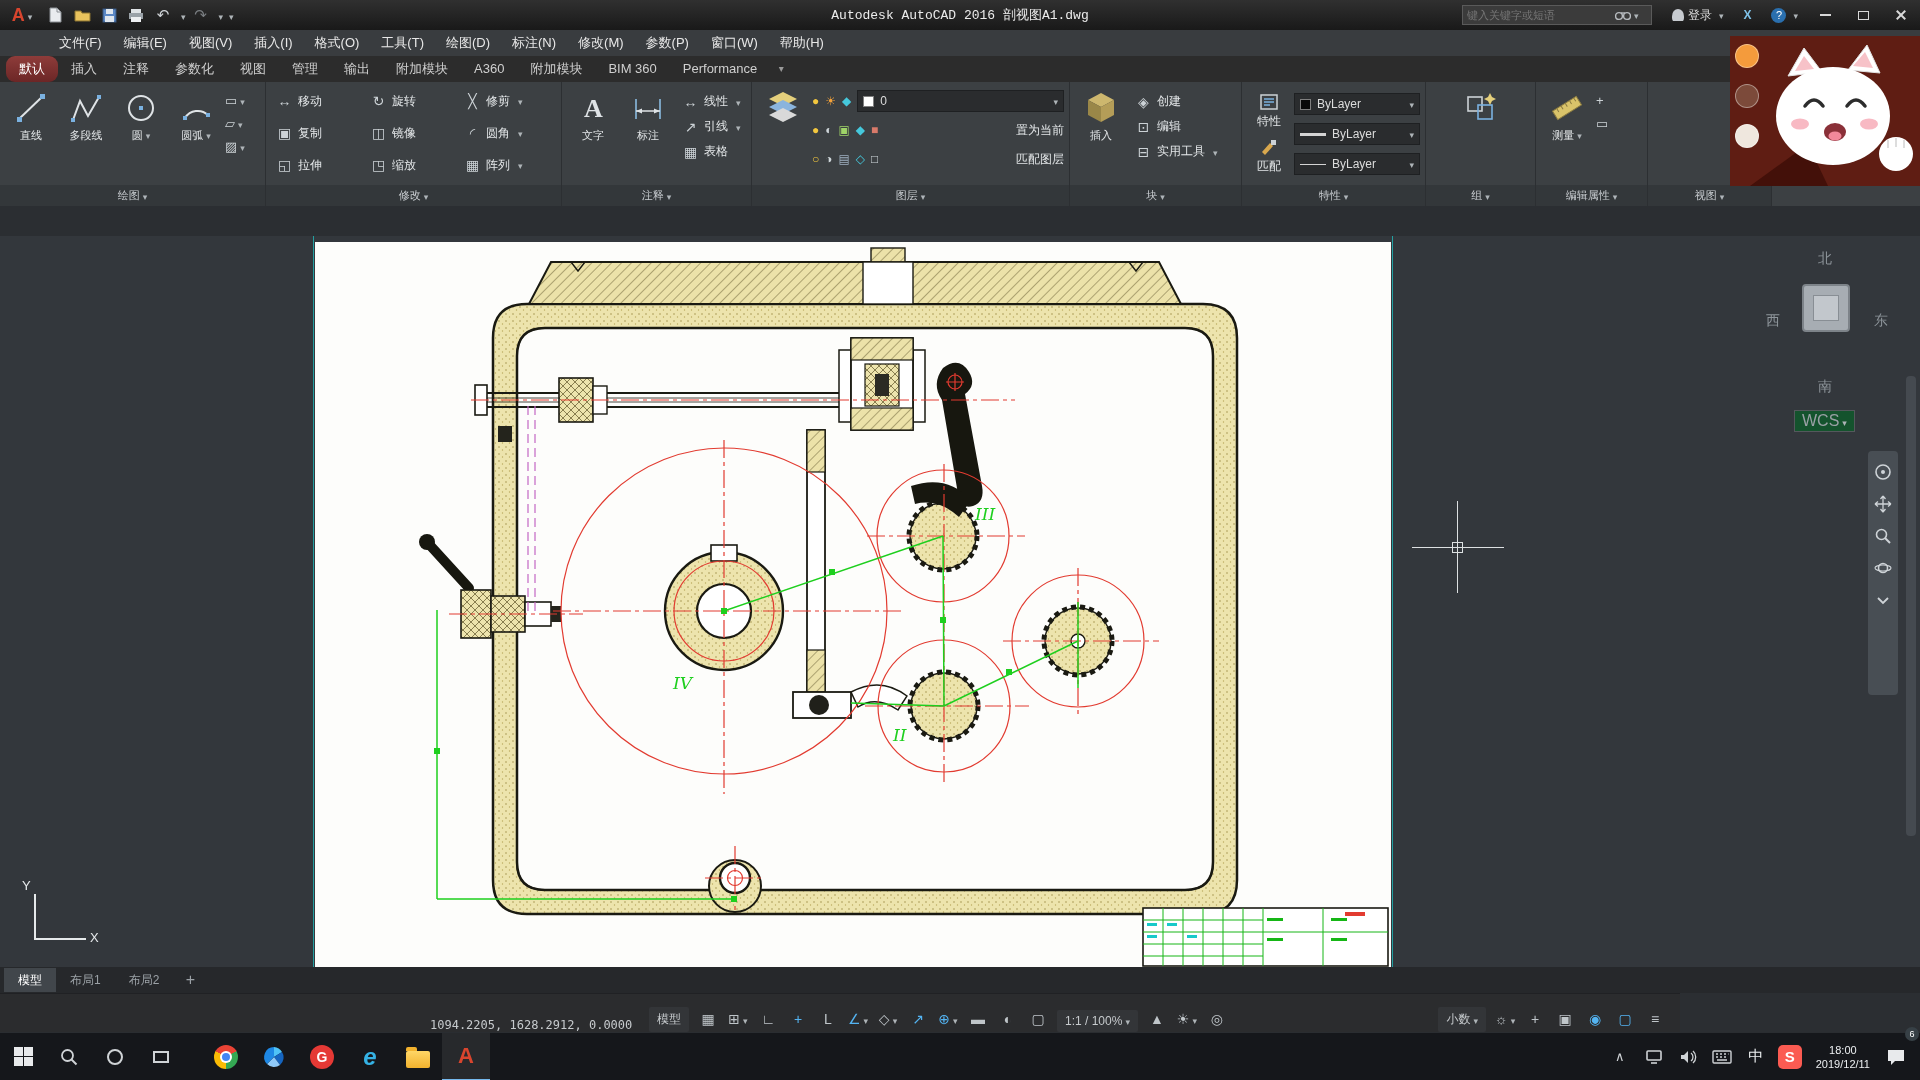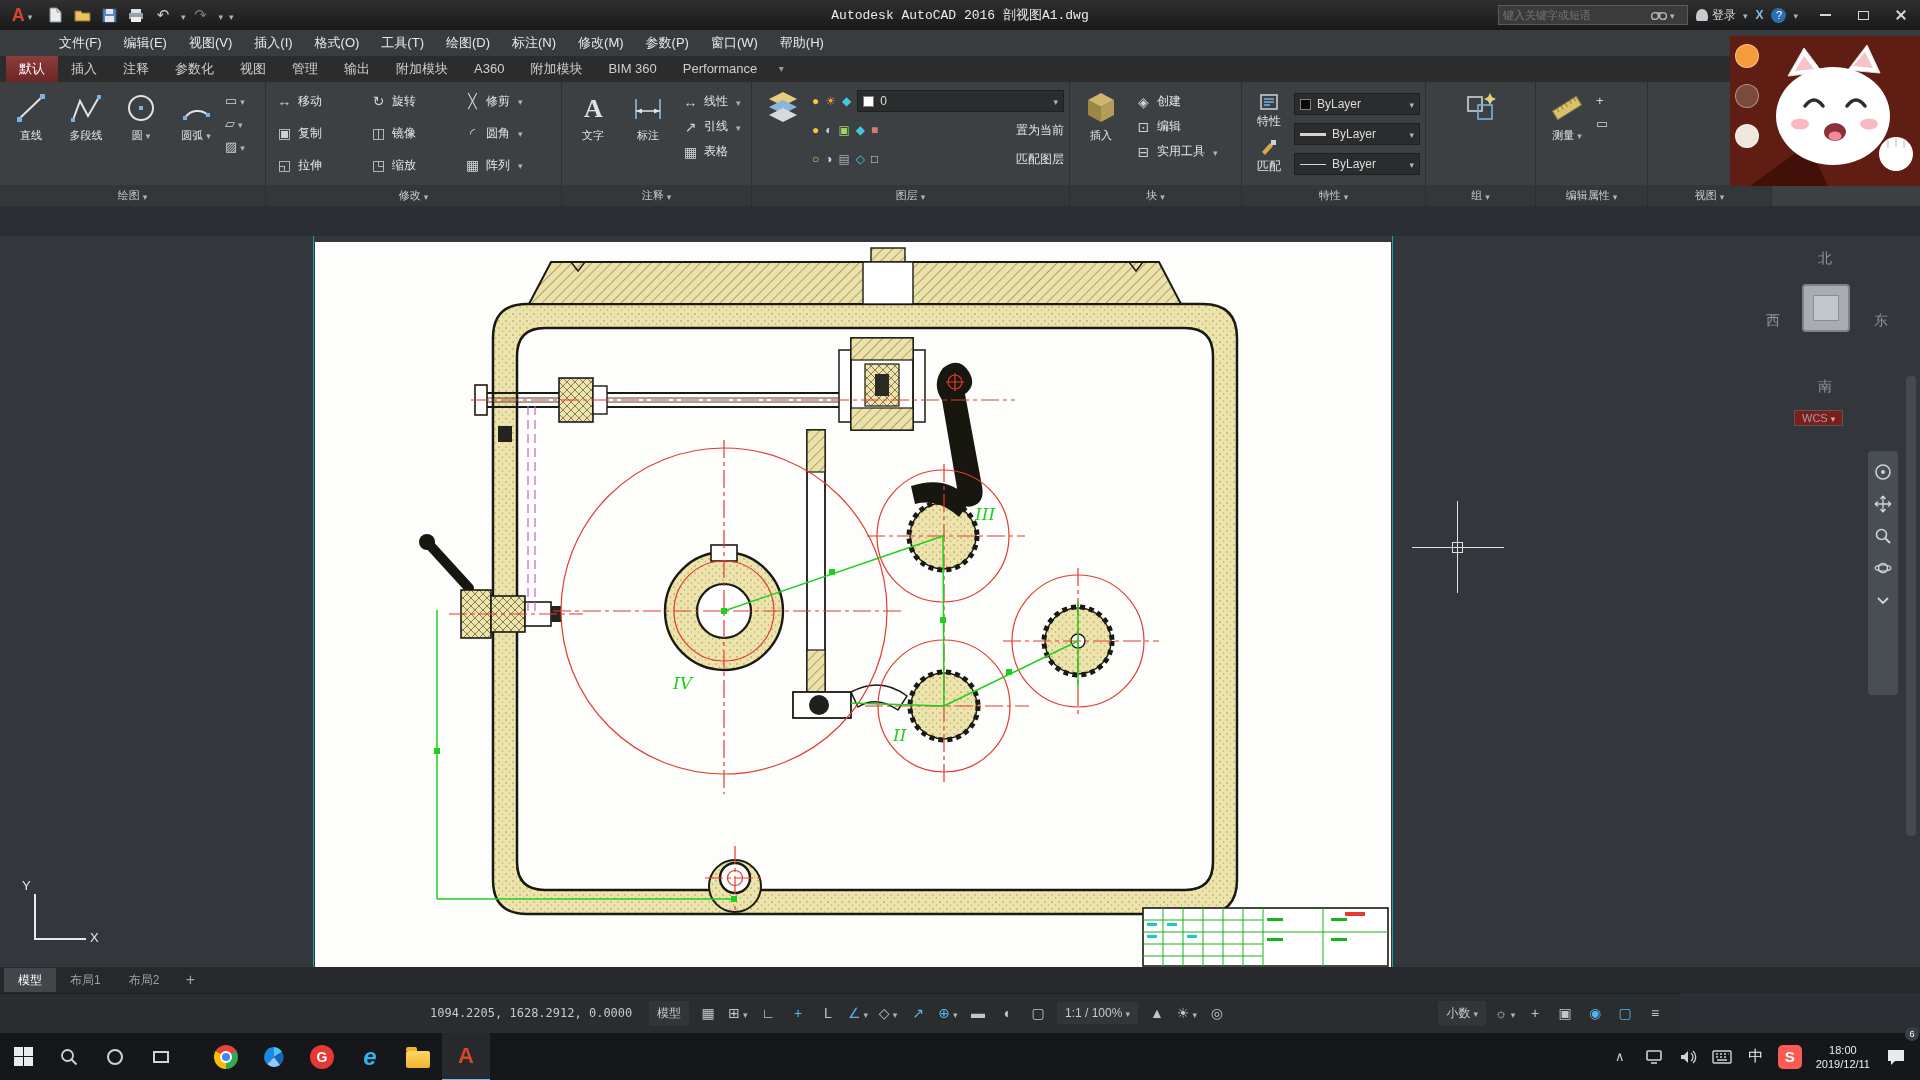--- a/index.html
+++ b/index.html
@@ -13,21 +13,21 @@
   .titlebar { position:absolute; left:0; top:0; width:1920px; height:30px;
     background:linear-gradient(#303030,#191919); display:flex; align-items:center; color:#d8d8d8; z-index:30; }
   .qat { display:flex; align-items:center; gap:3px; padding-left:4px; }
   .app-logo { width:36px; height:26px; display:flex; align-items:center; justify-content:center; }
   .logoA { color:#d8452e; font-weight:bold; font-size:18px; }
   .qat-btn { width:24px; height:22px; display:flex; align-items:center; justify-content:center; border-radius:2px; }
   .qat-btn svg { display:block; }
   .qat-undo::after { content:"↶"; color:#d0d4d8; font-size:15px; }
   .qat-redo::after { content:"↷"; color:#7a7e82; font-size:15px; }
   .title-text { position:absolute; left:50%; transform:translateX(-50%); font-size:13px; color:#ececec; white-space:nowrap;font-family:Liberation Mono, monospace; }
-  .infocenter { margin-left:auto; display:flex; align-items:center; gap:8px; padding-right:8px; font-size:12px; }
+  .infocenter { margin-left:auto; display:flex; align-items:center; gap:20px; padding-right:8px; font-size:12px; }
   .search-box { display:flex; align-items:center; background:#3b3b3b; border:1px solid #5a5a5a; height:20px; width:190px; padding:0 4px; }
   .search-box input { background:transparent; border:none; outline:none; color:#b8b8b8; font-size:11px; width:148px;
      font-family:"Liberation Sans","DejaVu Sans",sans-serif; }
   .ic-btn { display:flex; align-items:center; gap:4px; color:#d8d8d8; }
   .x-glyph { color:#7fc2e8; font-weight:bold; }
   .help-glyph { background:#2a6fae; color:#fff; border-radius:50%; width:15px; height:15px; display:flex; align-items:center; justify-content:center; font-size:11px; }
   .win-controls { display:flex; height:30px; }
   .win-btn { width:38px; height:30px; display:flex; align-items:center; justify-content:center; }
   .min-shape { width:11px; height:2px; background:#d8d8d8; }
   .max-shape { width:11px; height:9px; border:1px solid #d8d8d8; }
@@ -38,21 +38,21 @@
 
   
   .menubar { position:absolute; left:0; top:30px; width:1920px; height:26px; background:#393c3f;
     display:flex; align-items:center; padding-left:48px; z-index:5; }
   .menu-item { padding:0 11px; font-size:13px; color:#e8e8e8; line-height:26px; }
 
   
   .ribbon-tabs { position:absolute; left:0; top:56px; width:1920px; height:26px; background:#2c2c2c; display:flex; align-items:flex-end; z-index:5; }
   .rtabs { display:flex; padding-left:6px; }
   .rtab { padding:0 13px; font-size:13px; color:#cfcfcf; line-height:26px; }
-  .rtab.active { background:linear-gradient(#8e3c3a,#6c2626); color:#fff; }
+  .rtab.active { background:linear-gradient(#8e3c3a,#6c2626); color:#fff;border-radius:9px; }
   .ribbon-collapse { width:22px; line-height:26px; text-align:center; }
   .ribbon-collapse::after { content:"▾"; color:#9a9a9a; font-size:10px; }
 
   
   .ribbon { position:absolute; left:0; top:82px; width:1920px; height:124px; background:#3c4043; display:flex; z-index:5; }
   .panel { display:flex; flex-direction:column; border-right:1px solid #2c2f32; height:124px; }
   .panel-content { height:103px; display:flex; padding:3px 5px; gap:3px; overflow:hidden; }
   .panel-footer { height:21px; background:#33373a; color:#c9cdd1; font-size:11px; display:flex; align-items:center; justify-content:center; }
   .big-btn { width:52px; display:flex; flex-direction:column; align-items:center; padding-top:4px; gap:2px;
      color:#e3e6e8; font-size:11px; text-align:center; line-height:12px; }
@@ -94,22 +94,22 @@
   .scroll-strip { position:absolute; right:4px; top:140px; width:10px; height:460px; background:#454a50; border-radius:4px; }
 
   
   .viewcube { position:absolute; left:1760px; top:14px; width:130px; height:190px; color:#8e959b; font-size:14px; }
   .vc-n { position:absolute; left:0; right:0; top:0; text-align:center; }
   .vc-s { position:absolute; left:0; right:0; top:128px; text-align:center; }
   .vc-w { position:absolute; left:6px; top:62px; }
   .vc-e { position:absolute; right:2px; top:62px; }
   .vc-cube { position:absolute; left:42px; top:34px; width:48px; height:48px; background:#a7adb3; border:2px solid #7d8389; border-radius:4px; }
   .vc-cube-inner { position:absolute; left:9px; top:9px; width:26px; height:26px; background:#c2c7cc; border:1px solid #888e94; }
-  .vc-wcs { position:absolute; left:34px; top:160px; background:#7f1d1d; border:1px solid #54585c; color:#9aa0a5;
-     font-size:11px; padding:1px 7px; display:flex; align-items:center; }
+  .vc-wcs { position:absolute; left:34px; top:160px; background:#14532d; border:1px solid #54585c; color:#9aa0a5;
+     font-size:16px; padding:1px 7px; display:flex; align-items:center; }
 
   
   .navbar { position:absolute; left:1868px; top:215px; width:30px; height:244px; background:rgba(76,82,88,.85);
      border-radius:4px; display:flex; flex-direction:column; align-items:center; gap:14px; padding-top:12px; }
   .nav-icon { width:18px; height:18px; }
   .nav-icon svg { display:block; }
 
   
   .ucs { position:absolute; left:14px; top:642px; width:90px; height:80px; color:#e6e9eb; font-size:13px; }
   .ucs-v { position:absolute; left:20px; top:16px; width:2px; height:46px; background:#e6e9eb; }
@@ -124,21 +124,21 @@
 
   
   .layoutbar { position:absolute; left:0; top:967px; width:1920px; height:26px; background:#26282b; display:flex; align-items:center; padding-left:4px; z-index:5; }
   .ltab { padding:0 14px; line-height:24px; font-size:12px; color:#9ba1a6; }
   .ltab.active { background:#41464b; color:#fff; }
   .ltab-plus { margin-left:8px; color:#9ba1a6; width:18px; text-align:center; }
   .ltab-plus::after { content:"+"; }
 
   
   .statusbar { position:absolute; left:0; top:993px; width:1680px; height:39px; background:#2b2c2e; border-top:1px solid #202124;
-     display:flex; align-items:center; padding:0 10px 0 430px; z-index:5; }
+     display:flex; align-items:flex-end; padding:0 10px 0 430px; z-index:5; }
   .coords { font-family:"DejaVu Sans Mono",monospace; font-size:12px; color:#c6cacd; width:215px; }
   .sb-btn { display:flex; align-items:center; color:#c6cacd; font-size:12px; padding:4px 8px; border-radius:2px; background:#333538; margin:0 4px; }
   .sb-icons { display:flex; align-items:center; }
   .sb-icon { min-width:28px; height:26px; display:flex; align-items:center; justify-content:center;
      color:#bfc5c9; font-size:14px; border-radius:2px; margin:0 1px; }
   .sb-icon.active .glyph { color:#54b4f2; }
   .sb-spacer { flex:1; }
 
   
   .taskbar { position:absolute; left:0; top:1032px; width:1920px; height:48px; background:#15171b; border-top:1px solid #2a2d31;

